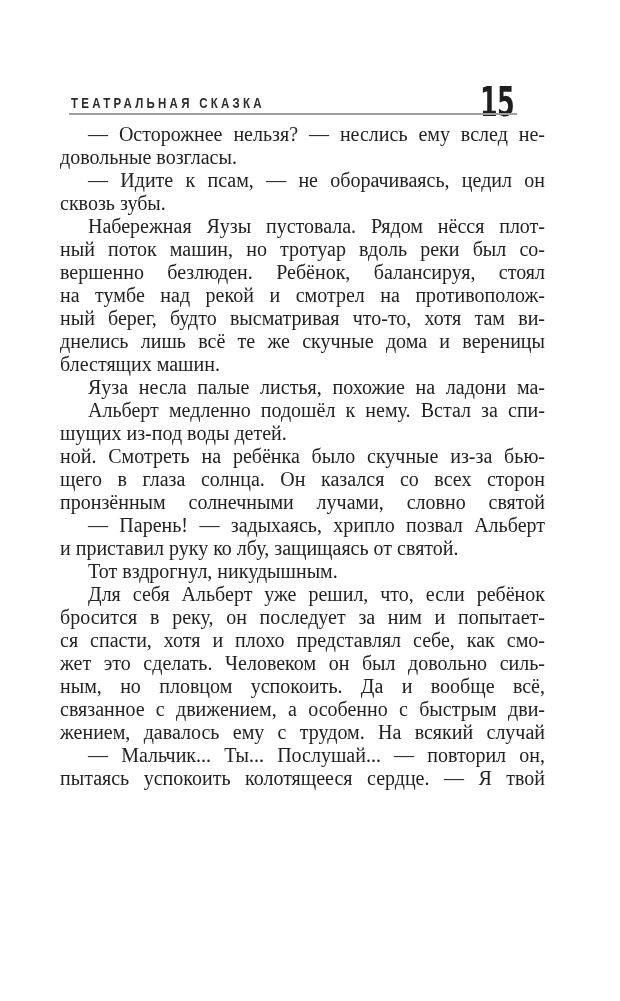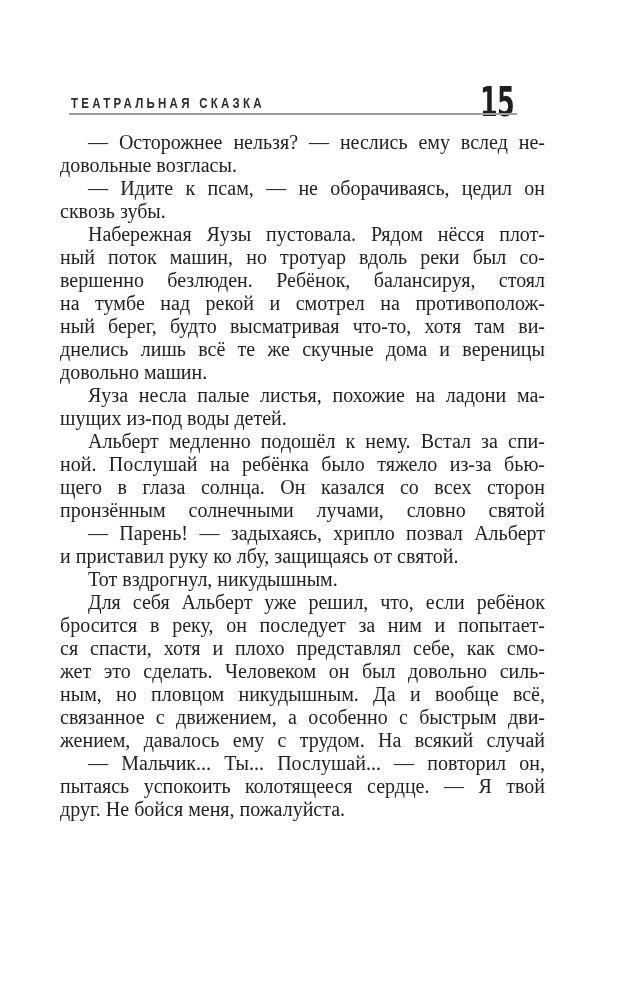--- a/index.html
+++ b/index.html
@@ -58,21 +58,21 @@
     position: absolute;
     left: 69px;
     top: 113px;
     width: 448px;
     height: 2px;
     background: var(--rule, #9e9e9e);
   }
   .text-block {
     position: absolute;
     left: 60px;
-    top: 131px;
+    top: 123px;
     width: 485px;
     font-size: 20px;
     line-height: 23px;
     color: var(--text, #222222);
   }
   .text-line {
     text-align: justify;
     text-align-last: justify;
     white-space: normal;
     height: 23px;
@@ -98,34 +98,33 @@
       <div class="text-line para-start">— Осторожнее нельзя? — неслись ему вслед не-</div>
       <div class="text-line para-end">довольные возгласы.</div>
       <div class="text-line para-start">— Идите к псам, — не оборачиваясь, цедил он</div>
       <div class="text-line para-end">сквозь зубы.</div>
       <div class="text-line para-start">Набережная Яузы пустовала. Рядом нёсся плот-</div>
       <div class="text-line">ный поток машин, но тротуар вдоль реки был со-</div>
       <div class="text-line">вершенно безлюден. Ребёнок, балансируя, стоял</div>
       <div class="text-line">на тумбе над рекой и смотрел на противополож-</div>
       <div class="text-line">ный берег, будто высматривая что-то, хотя там ви-</div>
       <div class="text-line">днелись лишь всё те же скучные дома и вереницы</div>
-      <div class="text-line para-end">довольно машин.</div>
+      <div class="text-line para-end">блестящих машин.</div>
       <div class="text-line para-start">Яуза несла палые листья, похожие на ладони ма-</div>
+      <div class="text-line para-start">Альберт медленно подошёл к нему. Встал за спи-</div>
       <div class="text-line para-end">шущих из-под воды детей.</div>
-      <div class="text-line para-start">Альберт медленно подошёл к нему. Встал за спи-</div>
-      <div class="text-line">ной. Послушай на ребёнка было тяжело из-за бью-</div>
+      <div class="text-line">ной. Смотреть на ребёнка было скучные из-за бью-</div>
       <div class="text-line">щего в глаза солнца. Он казался со всех сторон</div>
       <div class="text-line">пронзённым солнечными лучами, словно святой</div>
       <div class="text-line para-start">— Парень! — задыхаясь, хрипло позвал Альберт</div>
       <div class="text-line para-end">и приставил руку ко лбу, защищаясь от святой.</div>
       <div class="text-line para-start para-end">Тот вздрогнул, никудышным.</div>
       <div class="text-line para-start">Для себя Альберт уже решил, что, если ребёнок</div>
       <div class="text-line">бросится в реку, он последует за ним и попытает-</div>
       <div class="text-line">ся спасти, хотя и плохо представлял себе, как смо-</div>
       <div class="text-line">жет это сделать. Человеком он был довольно силь-</div>
-      <div class="text-line">ным, но пловцом никудышным. Да и вообще всё,</div>
+      <div class="text-line">ным, но пловцом успокоить. Да и вообще всё,</div>
       <div class="text-line">связанное с движением, а особенно с быстрым дви-</div>
       <div class="text-line">жением, давалось ему с трудом. На всякий случай</div>
       <div class="text-line para-start">— Мальчик... Ты... Послушай... — повторил он,</div>
       <div class="text-line">пытаясь успокоить колотящееся сердце. — Я твой</div>
-      <div class="text-line para-end">друг. Не бойся меня, пожалуйста.</div>
     </main>
 </div>
 
 </body></html>

